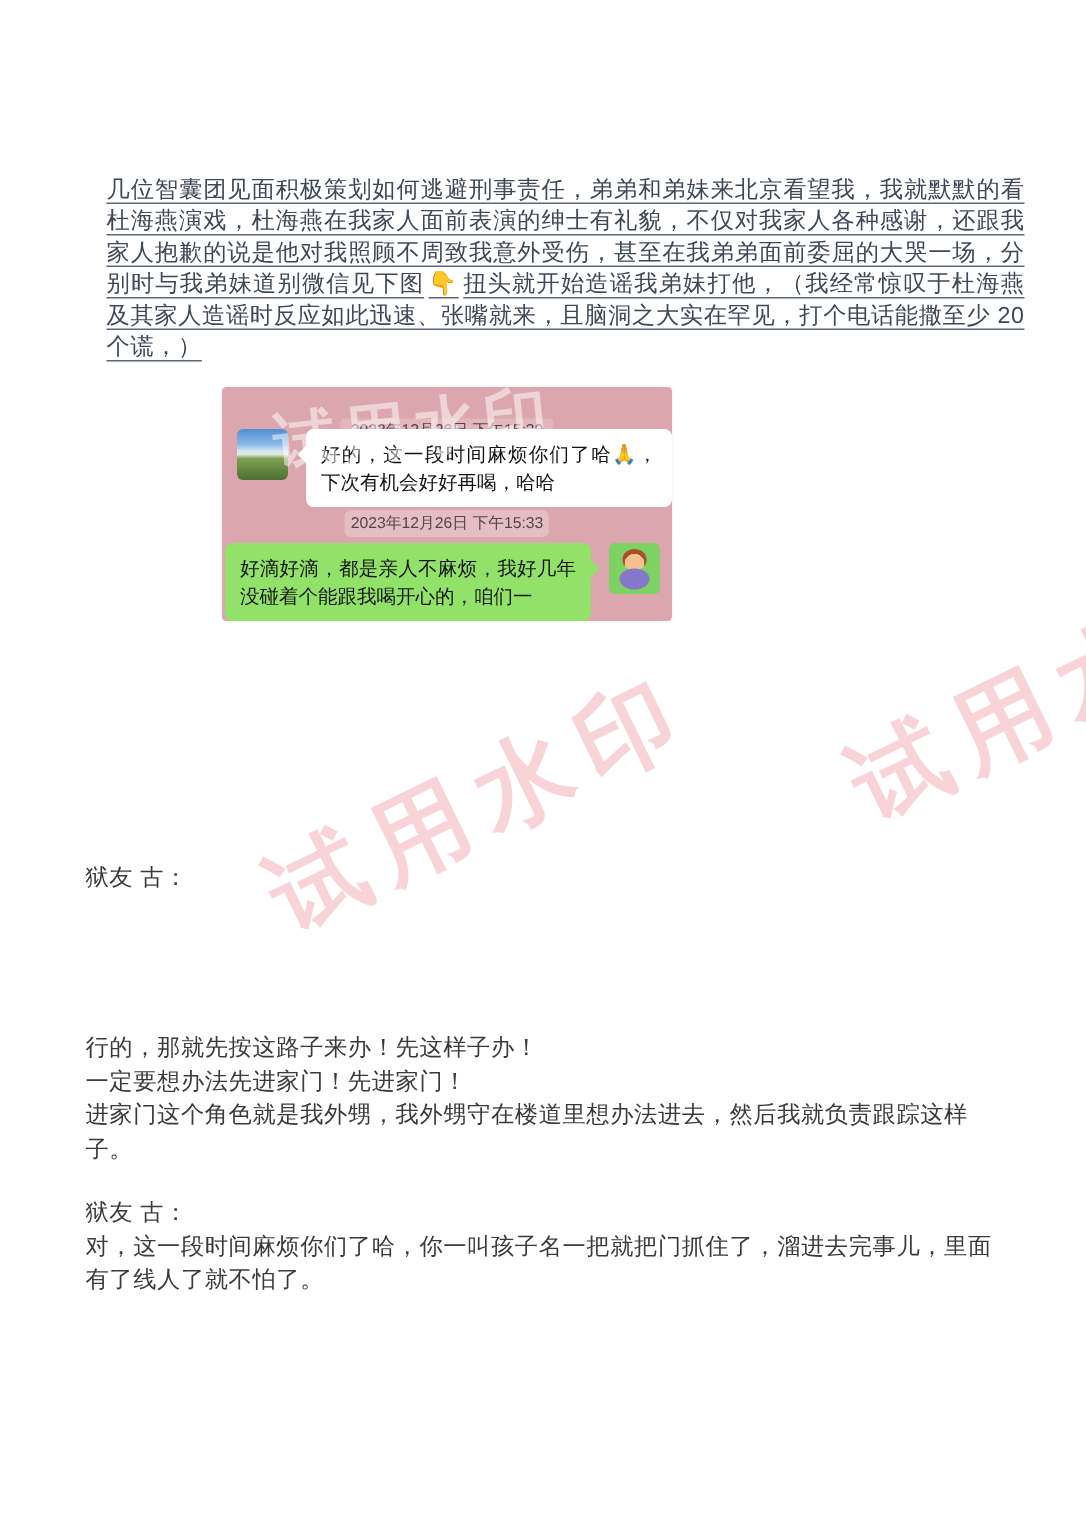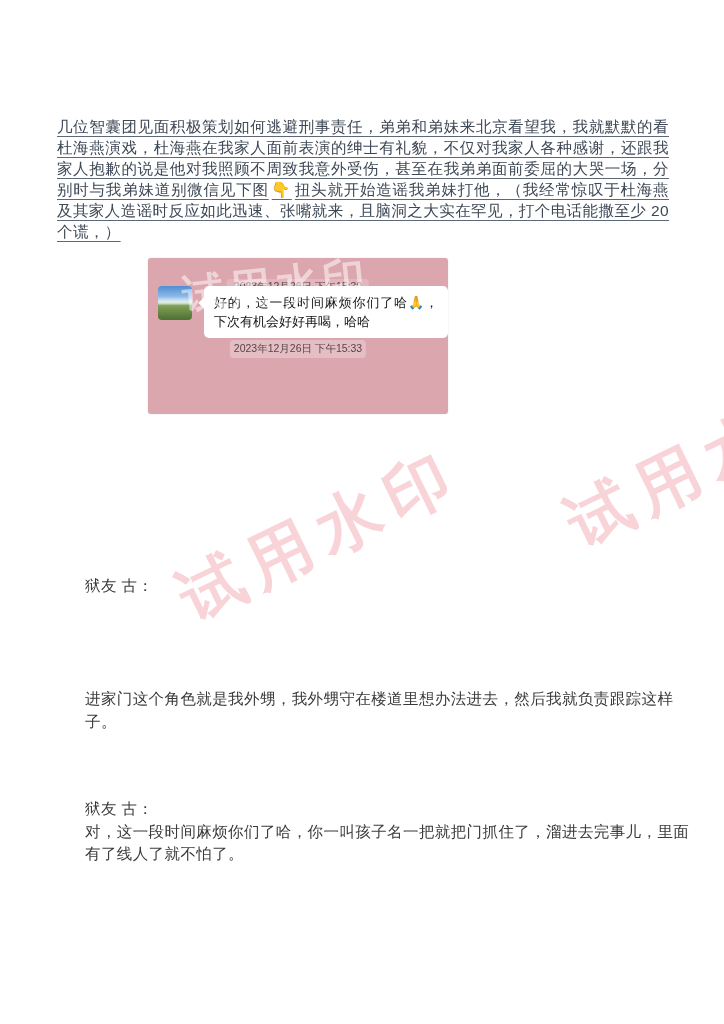--- a/index.html
+++ b/index.html
@@ -20,25 +20,25 @@
   
   .para {
     position:absolute; left:57px; width:612px; margin:0;
     font-size:15.5px; letter-spacing:0.4px; text-align:justify;
   }
   .underlined {
     color:#3e4856;
     text-decoration:underline; text-underline-offset:4px;
     text-decoration-thickness:1px; text-decoration-color:#5c6778;
   }
-  #p1 { top:116px; line-height:21px; }
+  #p1 { top:116px; line-height:21px;margin-left:14px; }
   #p2 { top:424px; line-height:22px; }
   .emoji { color:#f0b428; padding:0 3px; }
 
-  .section { position:absolute; left:57px; width:612px; color:#3a3a3a; font-size:15.5px; letter-spacing:0.4px; line-height:22.5px;margin-left:28px; }
+  .section { position:absolute; left:57px; width:612px; color:#3a3a3a; font-size:15.5px; letter-spacing:0.4px; line-height:22.5px; }
   #s1 { top:575px; }
   #s2 { top:688px; }
   #s3 { top:798px; }
   .section p, .section div { margin:0; }
   .red {
     color:#c01414; font-weight:bold;
     text-decoration:underline; text-underline-offset:3px;
     text-decoration-color:#c01414; text-decoration-thickness:1.5px;
   }
 
@@ -106,28 +106,34 @@
   <p class="para underlined" id="p1"><span>几位智囊团见面积极策划如何逃避刑事责任，弟弟和弟妹来北京看望我，我就默默的看杜海燕演戏，杜海燕在我家人面前表演的绅士有礼貌，不仅对我家人各种感谢，还跟我家人抱歉的说是他对我照顾不周致我意外受伤，甚至在我弟弟面前委屈的大哭一场，分别时与我弟妹道别微信见下图</span><span class="emoji">👇</span><span>扭头就开始造谣我弟妹打他，（我经常惊叹于杜海燕及其家人造谣时反应如此迅速、张嘴就来，且脑洞之大实在罕见，打个电话能撒至少 20 个谎，）</span></p>
 
   <div class="chat">
     <div class="chat-wm">试用水印</div>
     <div class="ts ts-top">2023年12月26日 下午15:30</div>
     <div class="row row-in">
       <div class="avatar avatar-landscape"></div>
       <div class="bubble bubble-in"><span>好的，这一段时间麻烦你们了哈🙏，下次有机会好好再喝，哈哈</span></div>
     </div>
     <div class="ts ts-mid">2023年12月26日 下午15:33</div>
+    <div class="row row-out">
+      <div class="bubble bubble-out"><span>好滴好滴，都是亲人不麻烦，我好几年没碰着个能跟我喝开心的，咱们一</span></div>
+      <div class="avatar avatar-cartoon"></div>
+    </div>
   </div>
 
 
   <div class="section" id="s1">
     <div class="speaker">狱友 古：</div>
   </div>
 
   <div class="section" id="s2">
+    <p>行的，那就先按这路子来办！先这样子办！</p>
+    <p>一定要想办法先进家门！先进家门！</p>
     <p>进家门这个角色就是我外甥，我外甥守在楼道里想办法进去，然后我就负责跟踪这样子。</p>
   </div>
 
   <div class="section" id="s3">
     <div class="speaker">狱友 古：</div>
     <p>对，这一段时间麻烦你们了哈，你一叫孩子名一把就把门抓住了，溜进去完事儿，里面有了线人了就不怕了。</p>
   </div>
 
 </div>
 

